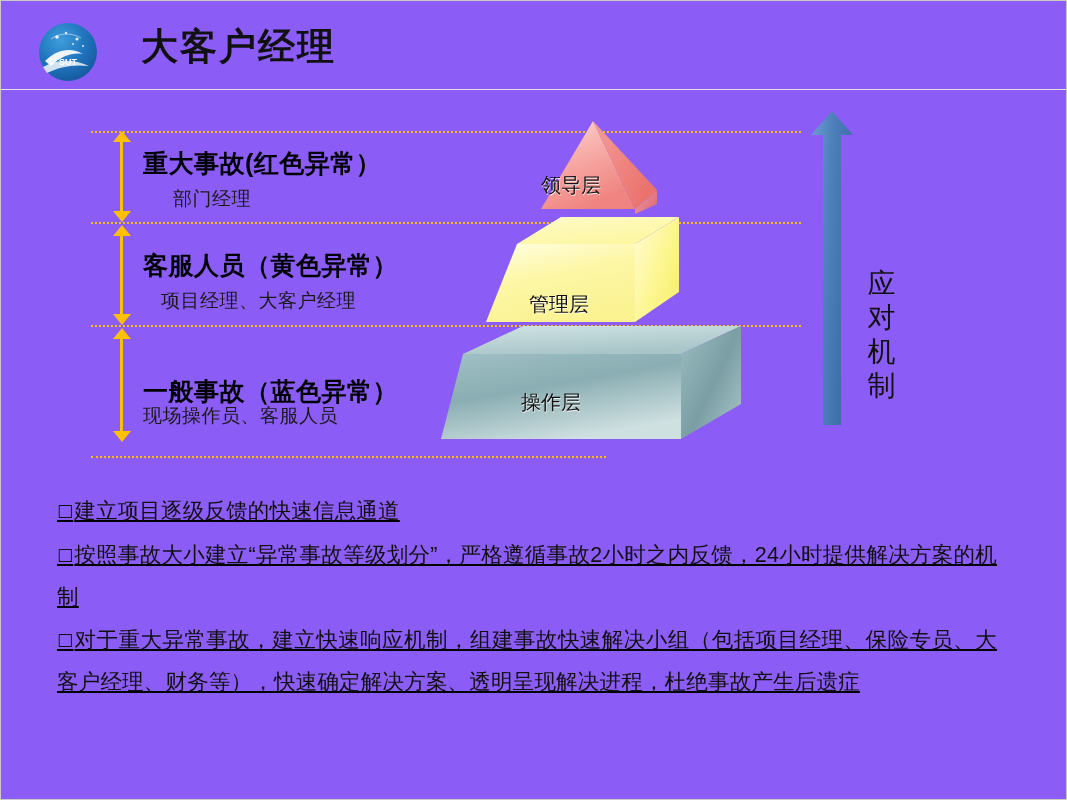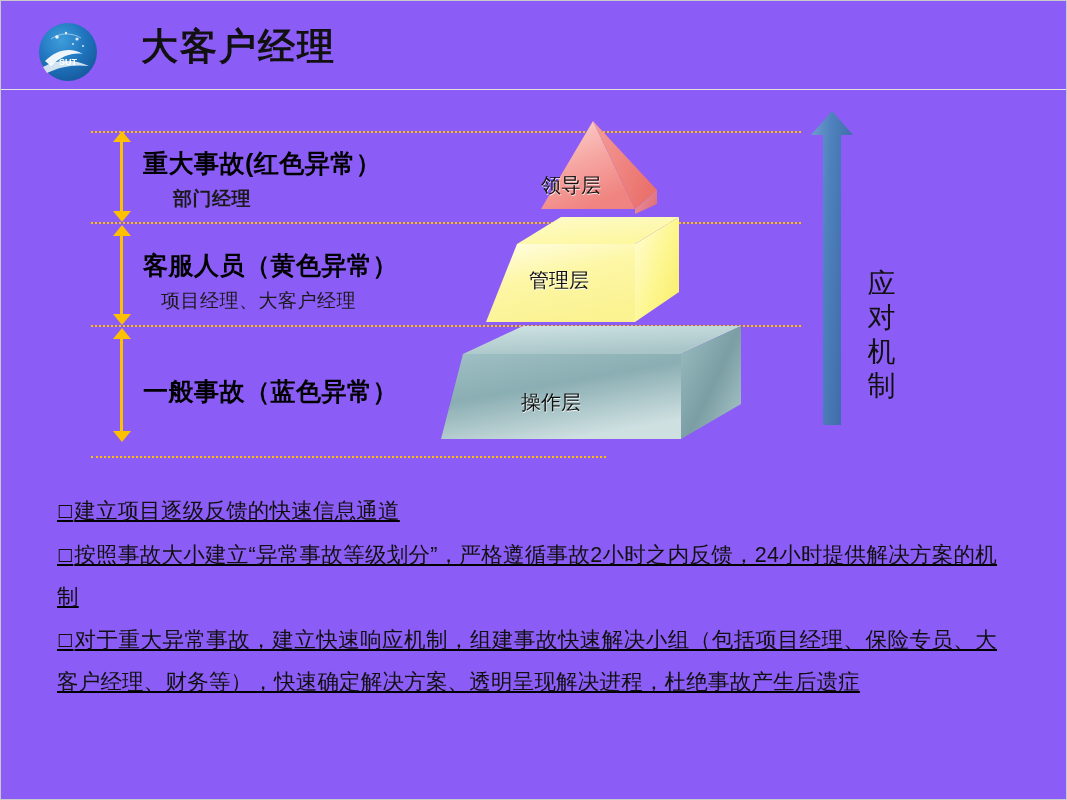--- a/index.html
+++ b/index.html
@@ -212,26 +212,27 @@
       <div class="vert-shaft"></div>
       <div class="tri-dn"></div>
     </div>
     <div class="vert-arrow-group" style="top:239px; height:114px;">
       <div class="tri-up"></div>
       <div class="vert-shaft"></div>
       <div class="tri-dn"></div>
     </div>
 
     <div class="lvl-title" style="left:142px; top:58px;">重大事故(红色异常）</div>
-    <div class="lvl-sub" style="left:172px; top:97px;font-weight:bold;">部门经理</div>
+    <div class="lvl-sub" style="left:172px; top:97px;">部门经理</div>
 
     <div class="lvl-title" style="left:142px; top:160px;">客服人员（黄色异常）</div>
     <div class="lvl-sub" style="left:160px; top:199px;">项目经理、大客户经理</div>
 
     <div class="lvl-title" style="left:142px; top:286px;">一般事故（蓝色异常）</div>
+    <div class="lvl-sub" style="left:142px; top:314px;">现场操作员、客服人员</div>
 
     <div class="pyramid">
       <svg width="340" height="355" viewBox="0 0 340 355" aria-hidden="true">
         <defs>
           <linearGradient id="redFront" x1="0" y1="0" x2="0.45" y2="1">
             <stop offset="0%" stop-color="#fdd8d6"></stop>
             <stop offset="55%" stop-color="#f6a6a2"></stop>
             <stop offset="100%" stop-color="#f08480"></stop>
           </linearGradient>
           <linearGradient id="redSide" x1="0" y1="0" x2="1" y2="0.6">
@@ -279,21 +280,21 @@
         <polygon points="76,140 194,140 238,113 120,113" fill="url(#yelTop)"></polygon>
         <polygon points="194,140 238,113 238,188 194,218" fill="url(#yelSide)"></polygon>
         <polygon points="76,140 194,140 194,218 45,218" fill="url(#yelFront)"></polygon>
 
         <polygon points="152,17 194,105 100,105" fill="url(#redFront)"></polygon>
         <polygon points="152,17 194,105 216,86" fill="url(#redSide)"></polygon>
         <polygon points="194,105 216,86 216,100 194,110" fill="url(#redSide)" opacity="0.9"></polygon>
       </svg>
 
       <div class="pyr-label" style="left:100px; top:68px;">领导层</div>
-      <div class="pyr-label" style="left:88px;  top:163px;">管理层</div>
+      <div class="pyr-label" style="left:88px;  top:187px;">管理层</div>
       <div class="pyr-label" style="left:80px;  top:285px;">操作层</div>
     </div>
 
     <div class="big-arrow">
       <svg width="46" height="318" viewBox="0 0 46 318" aria-hidden="true">
         <defs>
           <linearGradient id="bigArrowG" x1="0" y1="0" x2="1" y2="0.35">
             <stop offset="0%" stop-color="#6f9ed0"></stop>
             <stop offset="45%" stop-color="#4f81bd"></stop>
             <stop offset="100%" stop-color="#3c6ca8"></stop>

